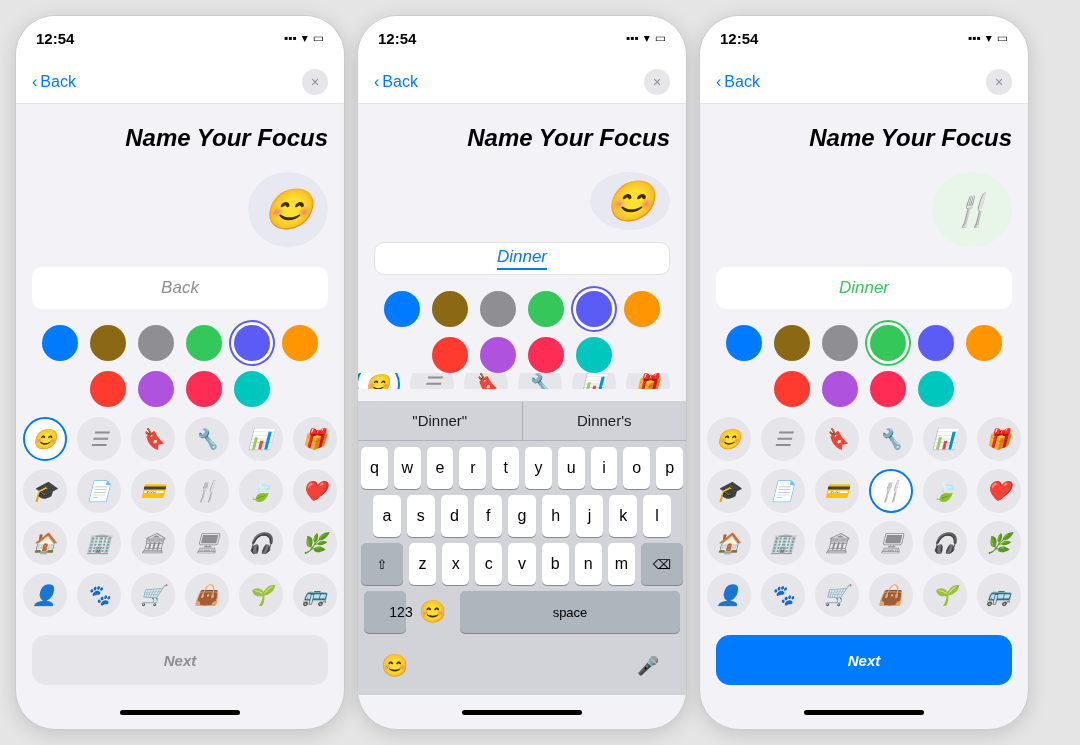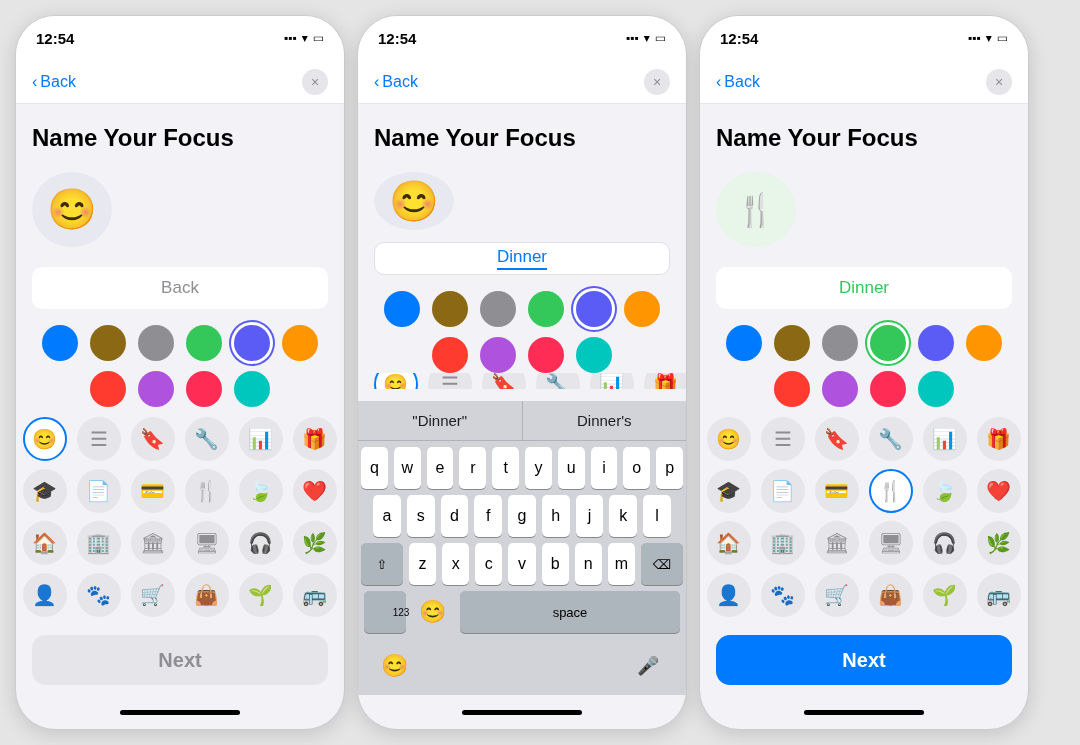--- a/index.html
+++ b/index.html
@@ -73,23 +73,24 @@
       height: 26px;
       display: flex;
       align-items: center;
       justify-content: center;
       font-size: 14px;
     }
     .screen-content {
       flex: 1;
       display: flex;
       flex-direction: column;
-      align-items: flex-start;
+      align-items: flex-end;
       padding: 20px 16px 0;
       overflow: hidden;
+      font-style: italic;
     }
     .screen-title {
       font-size: 24px;
       font-weight: 700;
       color: black;
       text-align: center;
       margin-bottom: 20px;
     }
     .emoji-circle {
       width: 80px;
@@ -172,25 +173,26 @@
     .icon-circle.selected-icon {
       background: white;
       border: 2px solid #007AFF;
       color: #007AFF;
     }
     .next-btn {
       width: calc(100% - 32px);
       height: 50px;
       border-radius: 14px;
       border: none;
-      font-size: 20px;
+      font-size: 15px;
       font-weight: 600;
       cursor: pointer;
       margin: 10px 16px;
       flex-shrink: 0;
+      font-style: italic;
     }
     .next-btn-disabled {
       background: #e5e5ea;
       color: #8e8e93;
     }
     .next-btn-active {
       background: #007AFF;
       color: white;
     }
     .home-indicator {
@@ -267,21 +269,21 @@
       min-width: 120px;
     }
     .key-return {
       min-width: 80px;
       max-width: 80px;
       font-size: 13px;
     }
     .key-123 {
       min-width: 42px;
       max-width: 42px;
-      font-size: 10px;
+      font-size: 14px;
       padding-left: 32px;
     }
     .bottom-keyboard-row {
       display: flex;
       gap: 6px;
       padding: 0 3px;
       margin-bottom: 6px;
       align-items: center;
     }
     .emoji-key {

